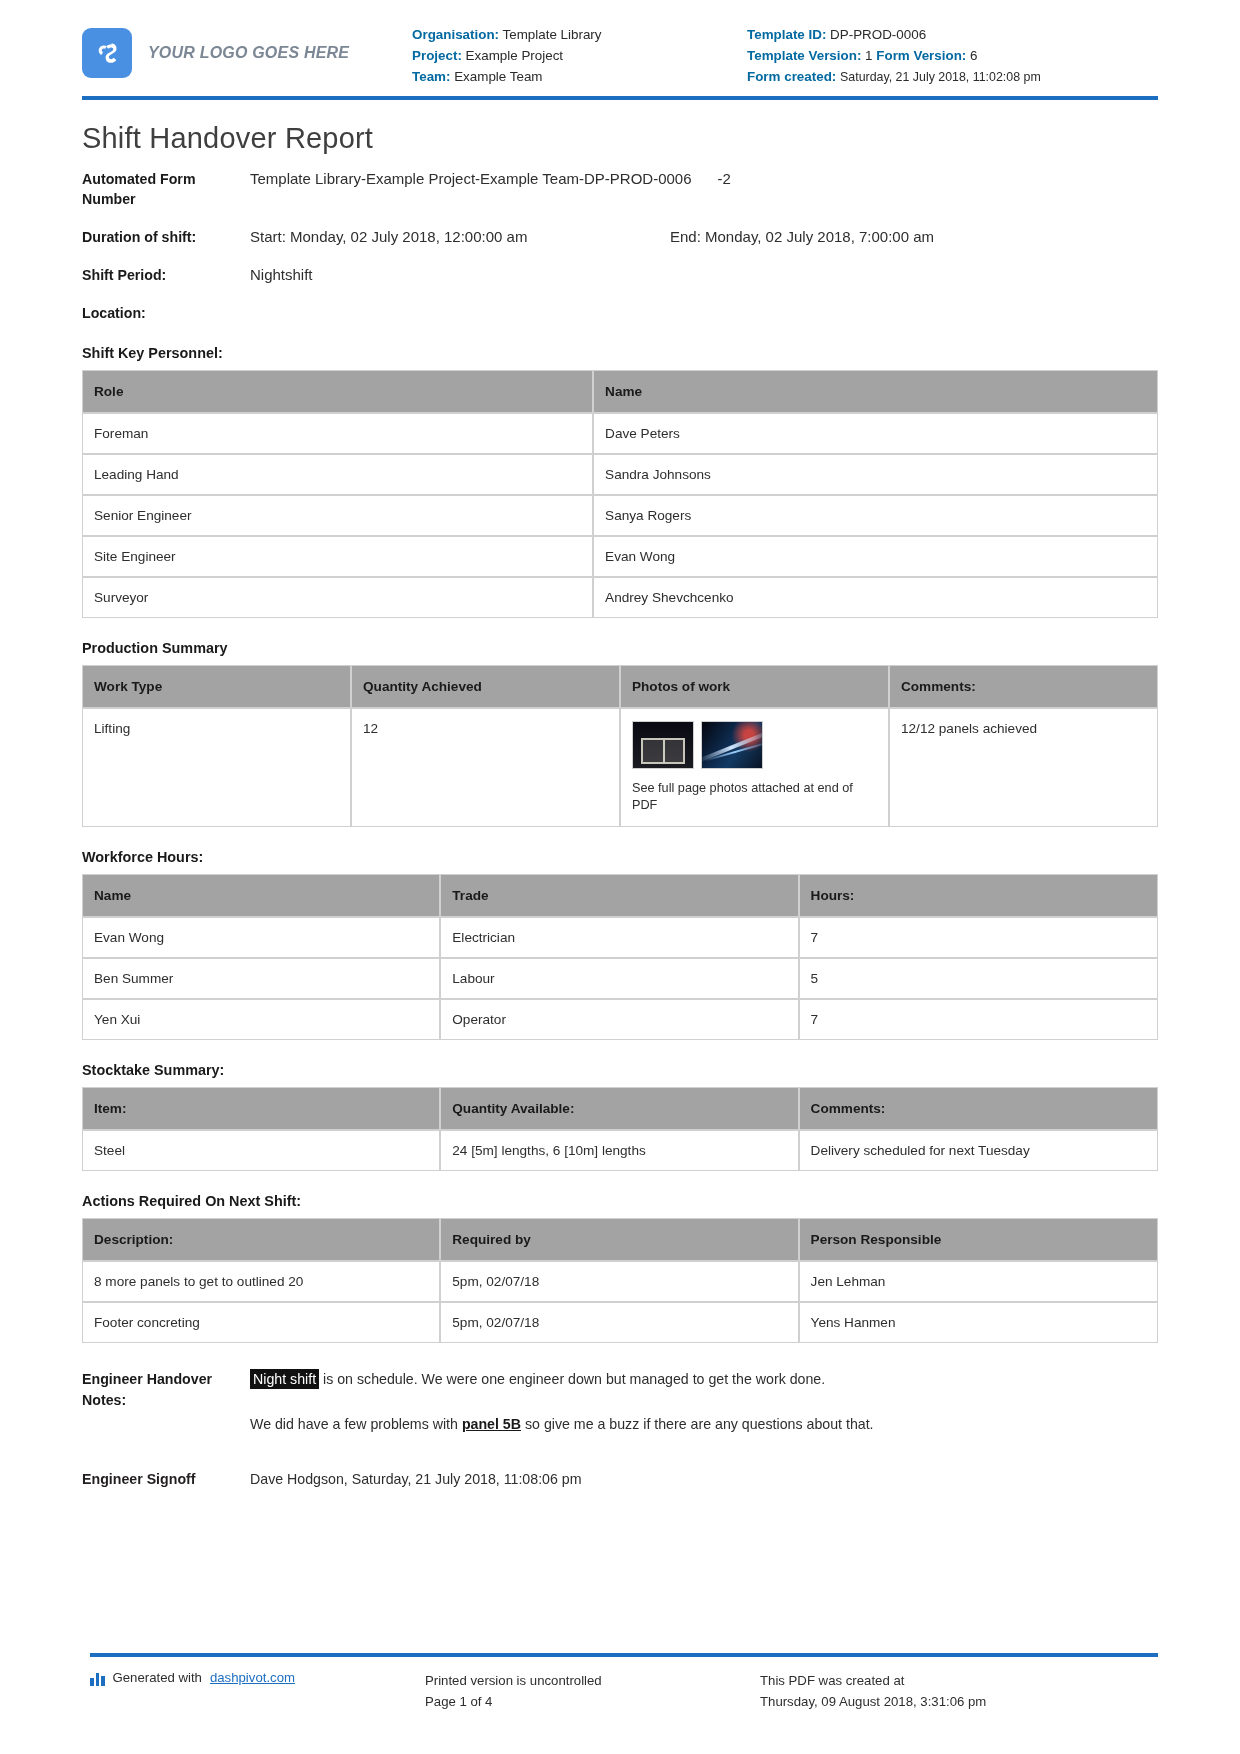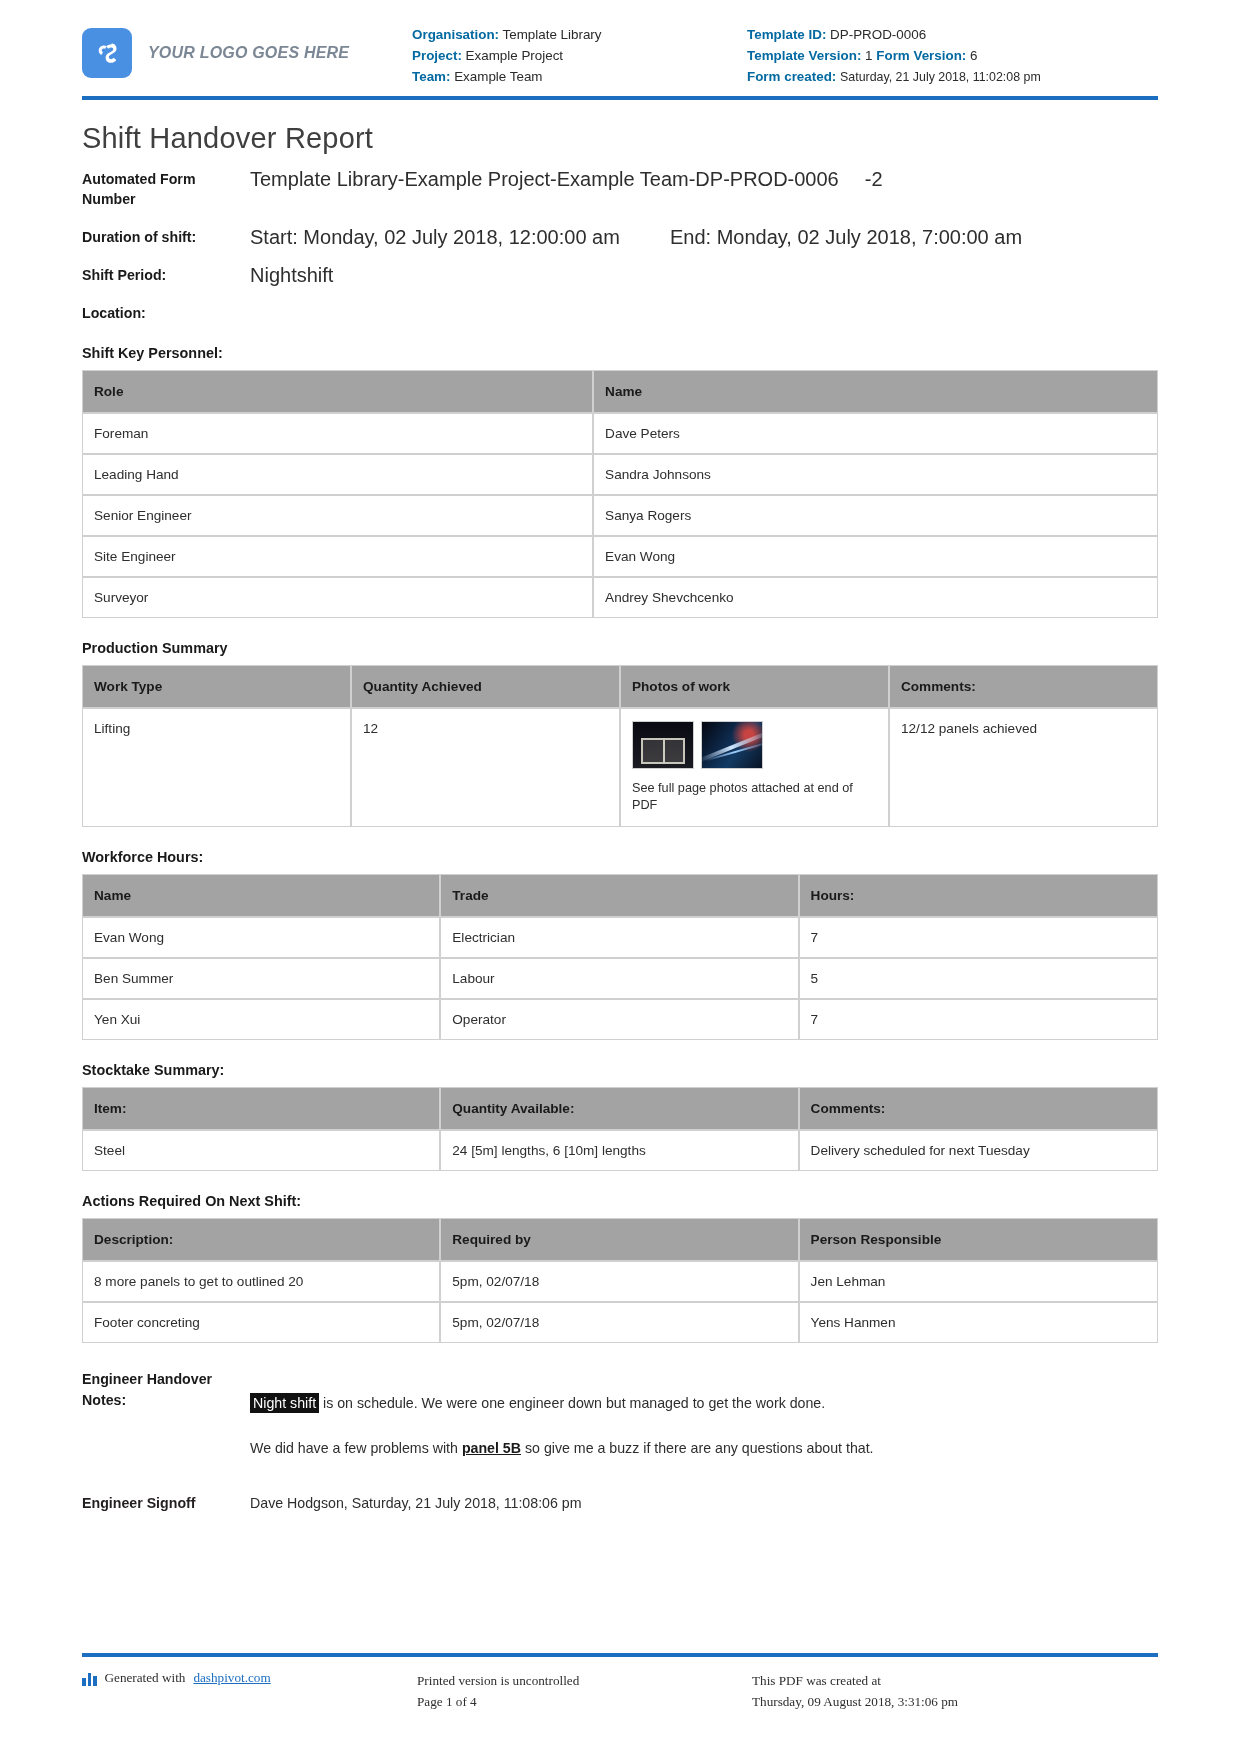--- a/index.html
+++ b/index.html
@@ -88,21 +88,21 @@
   }
   .field-label {
     flex: 0 0 168px;
     font-weight: bold;
     font-size: 14.2px;
     line-height: 20px;
     color: #1a1a1a;
   }
   .field-value {
     flex: 1 1 auto;
-    font-size: 20px;
+    font-size: 15px;
     line-height: 20px;
     color: #2e2e2e;
     display: flex;
   }
   .field-value .v-start { flex: 0 0 420px; }
   .field-value .v-end { flex: 1 1 auto; }
   .afn-num { margin-left: 26px; }
 
   .section-title {
     font-weight: bold;
@@ -186,36 +186,35 @@
     align-items: flex-start;
     margin-top: 26px;
   }
   .notes-label {
     flex: 0 0 168px;
     font-weight: bold;
     font-size: 14.2px;
     line-height: 21px;
     color: #1a1a1a;
   }
-  .notes-body { flex: 1 1 auto; font-size: 14.2px; color: #2e2e2e; margin-top: 24px; }
+  .notes-body { flex: 1 1 auto; font-size: 14.2px; color: #2e2e2e; }
   .notes-body p { margin: 0 0 24px 0; line-height: 21px; }
   .notes-body p:last-child { margin-bottom: 0; }
   .hl { background: #111111; color: #ffffff; padding: 2px 3px; }
   .bold-ul { font-weight: bold; text-decoration: underline; color: #1a1a1a; }
 
   .signoff-row { display: flex; align-items: flex-start; margin-top: 34px; }
   .signoff-label { flex: 0 0 168px; font-weight: bold; font-size: 14.2px; line-height: 21px; }
   .signoff-value { flex: 1 1 auto; font-size: 14.2px; color: #2e2e2e; line-height: 21px; }
 
   
   .footer-wrap {
     position: absolute;
-    left: 0; right: 0;
+    left: 8px; right: 0;
     bottom: 42px;
-    font-family: Liberation Serif, serif;
   }
   .footer-rule { height: 4px; background: #1c6ec1; margin: 0 82px; }
   .footer {
     display: flex;
     padding: 13px 82px 0 82px;
     font-size: 13.2px;
     color: #2e2e2e;
   }
   .f-left { flex: 0 0 335px; display: flex; align-items: flex-start; gap: 8px; }
   .f-mid { flex: 0 0 335px; text-align: left; line-height: 21px; }

